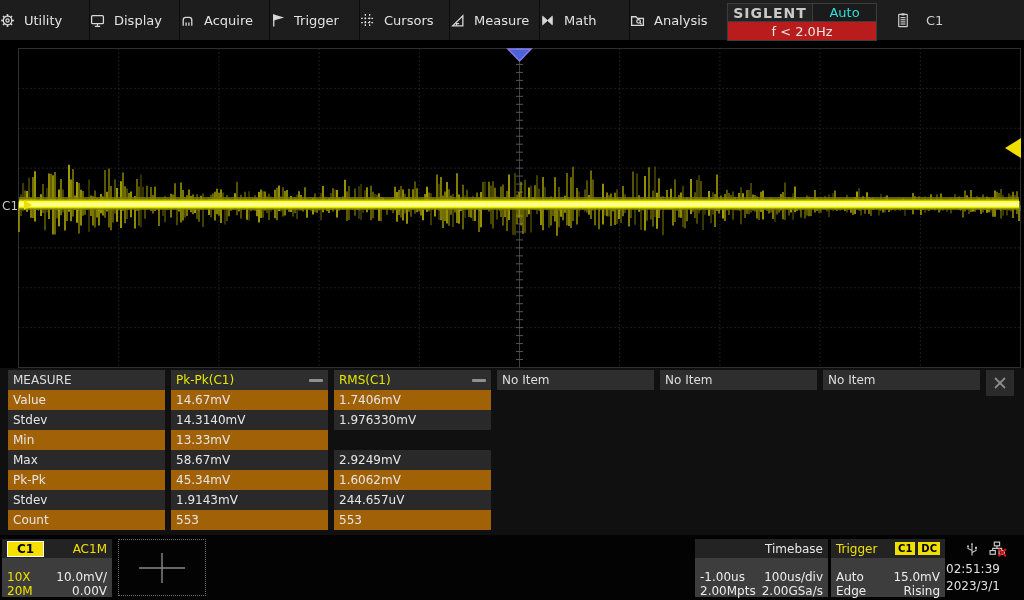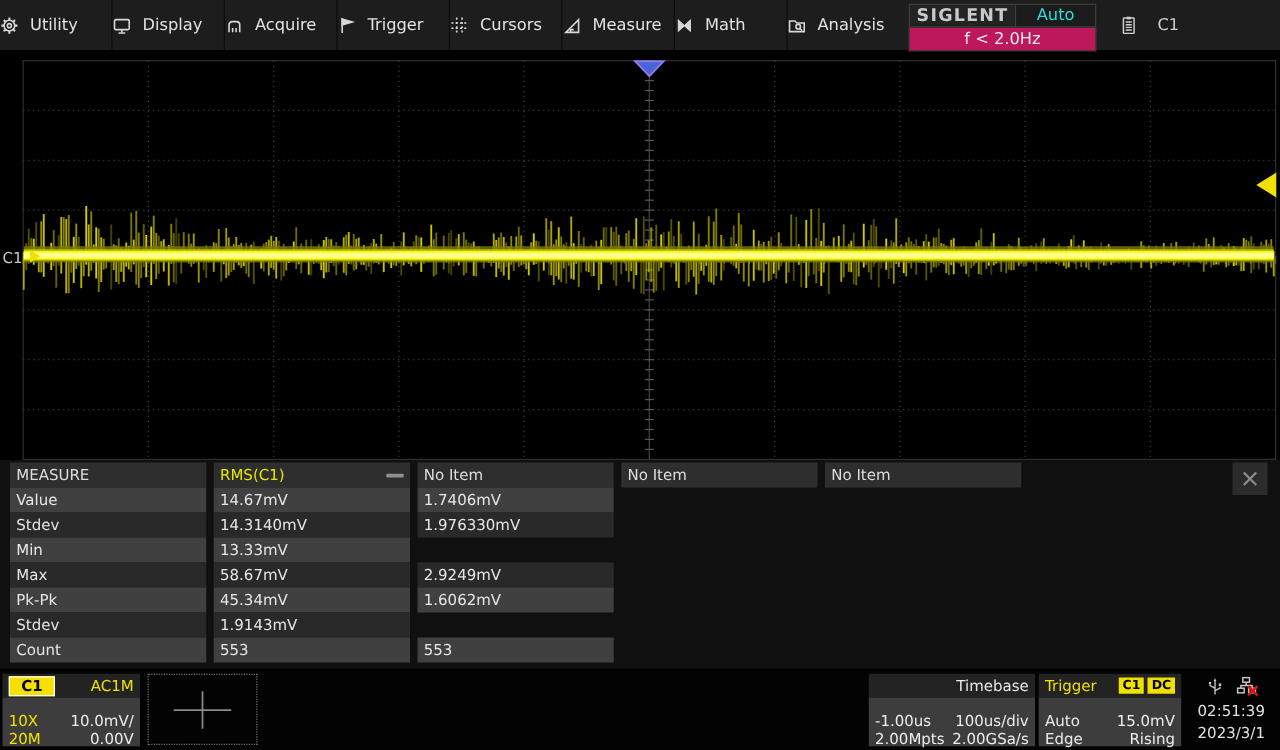--- a/index.html
+++ b/index.html
@@ -14,39 +14,39 @@
         font-size:13px; cursor:default; }
   .mi svg { flex:0 0 auto; }
   .logoblock { position:absolute; left:727px; top:3px; width:150px; height:36px;
                font-size:13px; }
   .logorow { display:flex; height:19px; }
   .brand { width:86px; background:#232323; border:1px solid #3c3c3c; color:#c9c9c9;
            font-weight:bold; font-size:14px; letter-spacing:1px; display:flex;
            align-items:center; justify-content:center; }
   .acqmode { flex:1; background:#1b1b1b; border:1px solid #3c3c3c; border-left:none;
              color:#2edede; display:flex; align-items:center; justify-content:center; }
-  .freqrow { height:19px; background:#be185d; border:1px solid #3c3c3c; border-top:none;
+  .freqrow { height:19px; background:#b91c1c; border:1px solid #3c3c3c; border-top:none;
              color:#e8e8e8; display:flex; align-items:center; justify-content:center; }
   .chantop { position:absolute; left:886px; top:0; width:138px; height:40px;
              display:flex; align-items:center; gap:15px; padding-left:9px;
              color:#cfcfcf; font-size:13px; }
 
   
   .scope { position:absolute; left:0; top:44px; width:1024px; height:324px; background:#000; }
 
   
   .mpanel { position:absolute; left:0; top:368px; width:1024px; height:167px; background:#101010; }
   .mtable { position:absolute; left:8px; top:2px; }
   .mrow { display:flex; height:20px; }
   .cell { width:157px; margin-right:6px; padding:0 5px; font-size:12px; line-height:20px;
           color:#e6e6e6; white-space:nowrap; overflow:hidden; }
   .hdrcell { background:#2e2e2e; color:#dedede; display:flex; align-items:center;
              justify-content:space-between; }
   .hdrcell.meas-col { color:#e6e600; }
-  .mrow.odd .cell.filled { background:#404040; }
+  .mrow.odd .cell.filled { background:#a16207; }
   .mrow.even .cell.filled { background:#292929; }
   .minusbtn { width:14px; height:3px; background:#8f8f8f; border-radius:1px; }
   .closebtn { position:absolute; left:986px; top:2px; width:28px; height:26px;
               background:#2b2b2b; display:flex; align-items:center; justify-content:center; }
 
   
   .bottombar { position:absolute; left:0; top:535px; width:1024px; height:65px; background:#030303; }
   .panel { position:absolute; top:4px; height:58px; font-size:12px; }
   .phead { height:19px; background:#232323; display:flex; align-items:center; padding:0 5px;justify-content:flex-end; }
   .pbody { height:39px; background:#3d3d3d; display:flex; flex-direction:column;
@@ -57,21 +57,21 @@
   .chanbadge { background:#f5e000; color:#000; border:1px solid #fff; font-weight:bold;
                padding:0 9px; font-size:12px; line-height:14px; }
   .chead { justify-content:space-between; }
   .addchan { position:absolute; left:118px; top:4px; width:88px; height:57px;
              border:1px dotted #6e6e6e; display:flex; align-items:center; justify-content:center; }
   .tbbox { left:695px; width:133px; }
   .trgbox { left:831px; width:114px; }
   .trgbadge { background:#f0e000; color:#000; font-size:10px; font-weight:bold;
               padding:0 3px; line-height:13px; margin-left:3px; }
   .clockbox { position:absolute; left:946px; top:2px; width:78px; height:62px;
-              text-align:center; color:#e0e0e0; font-size:12px; }
+              color:#e0e0e0; font-size:12px; }
   .statusicons { display:flex; justify-content:center; gap:9px; height:20px;
                  align-items:center; margin-top:2px; }
   .timetxt { margin-top:3px; }
   .datetxt { margin-top:3px; }
   svg text { font-family:"DejaVu Sans","Liberation Sans",sans-serif; }
 </style>
 </head>
 <body>
 
 <div class="menubar">
@@ -799,20 +799,24 @@
   </svg>
 </div>
 
 <div class="mpanel">
   <div class="mtable">
     <div class="mrow">
       <div class="cell hdrcell">
           <span>MEASURE</span>
         </div>
       <div class="cell hdrcell meas-col">
+        <span>Pk-Pk(C1)</span>
+        <span class="minusbtn"></span>
+      </div>
+      <div class="cell hdrcell meas-col">
         <span>RMS(C1)</span>
         <span class="minusbtn"></span>
       </div>
       <div class="cell hdrcell">
           <span>No Item</span>
         </div>
       <div class="cell hdrcell">
           <span>No Item</span>
         </div>
       <div class="cell hdrcell">
@@ -839,20 +843,21 @@
       <div class="cell filled">2.9249mV</div>
     </div>
     <div class="mrow odd">
       <div class="cell filled">Pk-Pk</div>
       <div class="cell filled">45.34mV</div>
       <div class="cell filled">1.6062mV</div>
     </div>
     <div class="mrow even">
       <div class="cell filled">Stdev</div>
       <div class="cell filled">1.9143mV</div>
+      <div class="cell filled">244.657uV</div>
     </div>
     <div class="mrow odd">
       <div class="cell filled">Count</div>
       <div class="cell filled">553</div>
       <div class="cell filled">553</div>
     </div>
   </div>
 
   <div class="closebtn">
     <svg width="16" height="16" viewBox="0 0 16 16" stroke="#8c8c8c" stroke-width="1.8">

